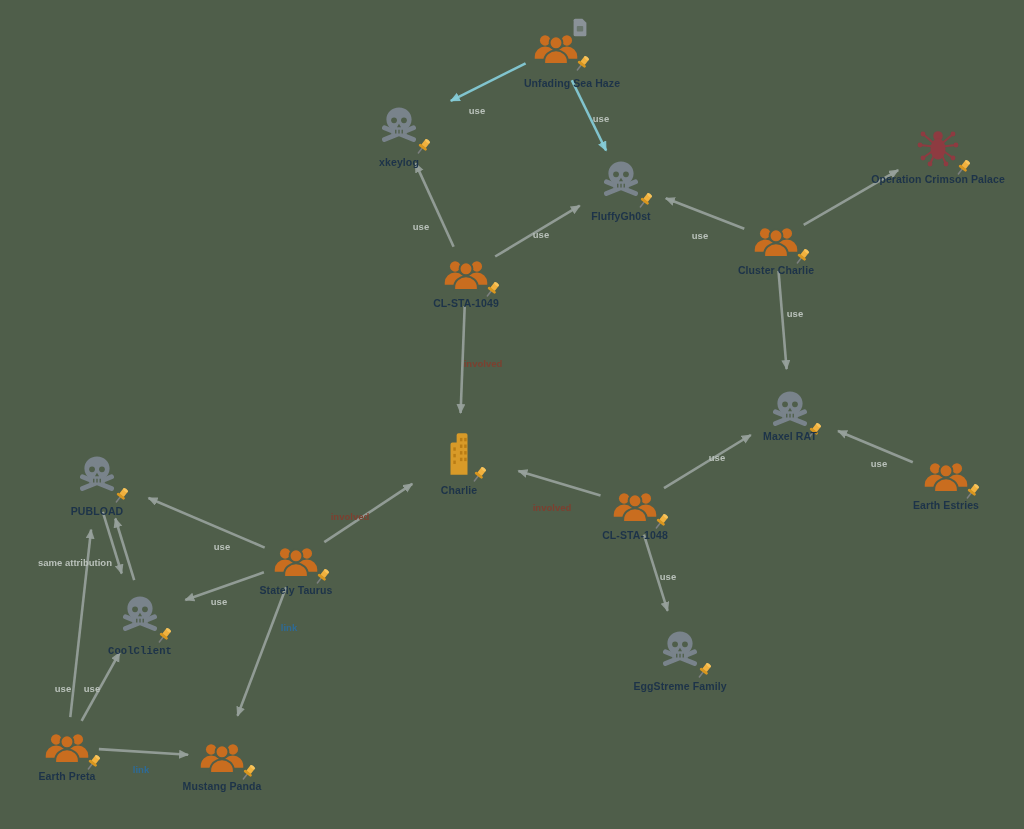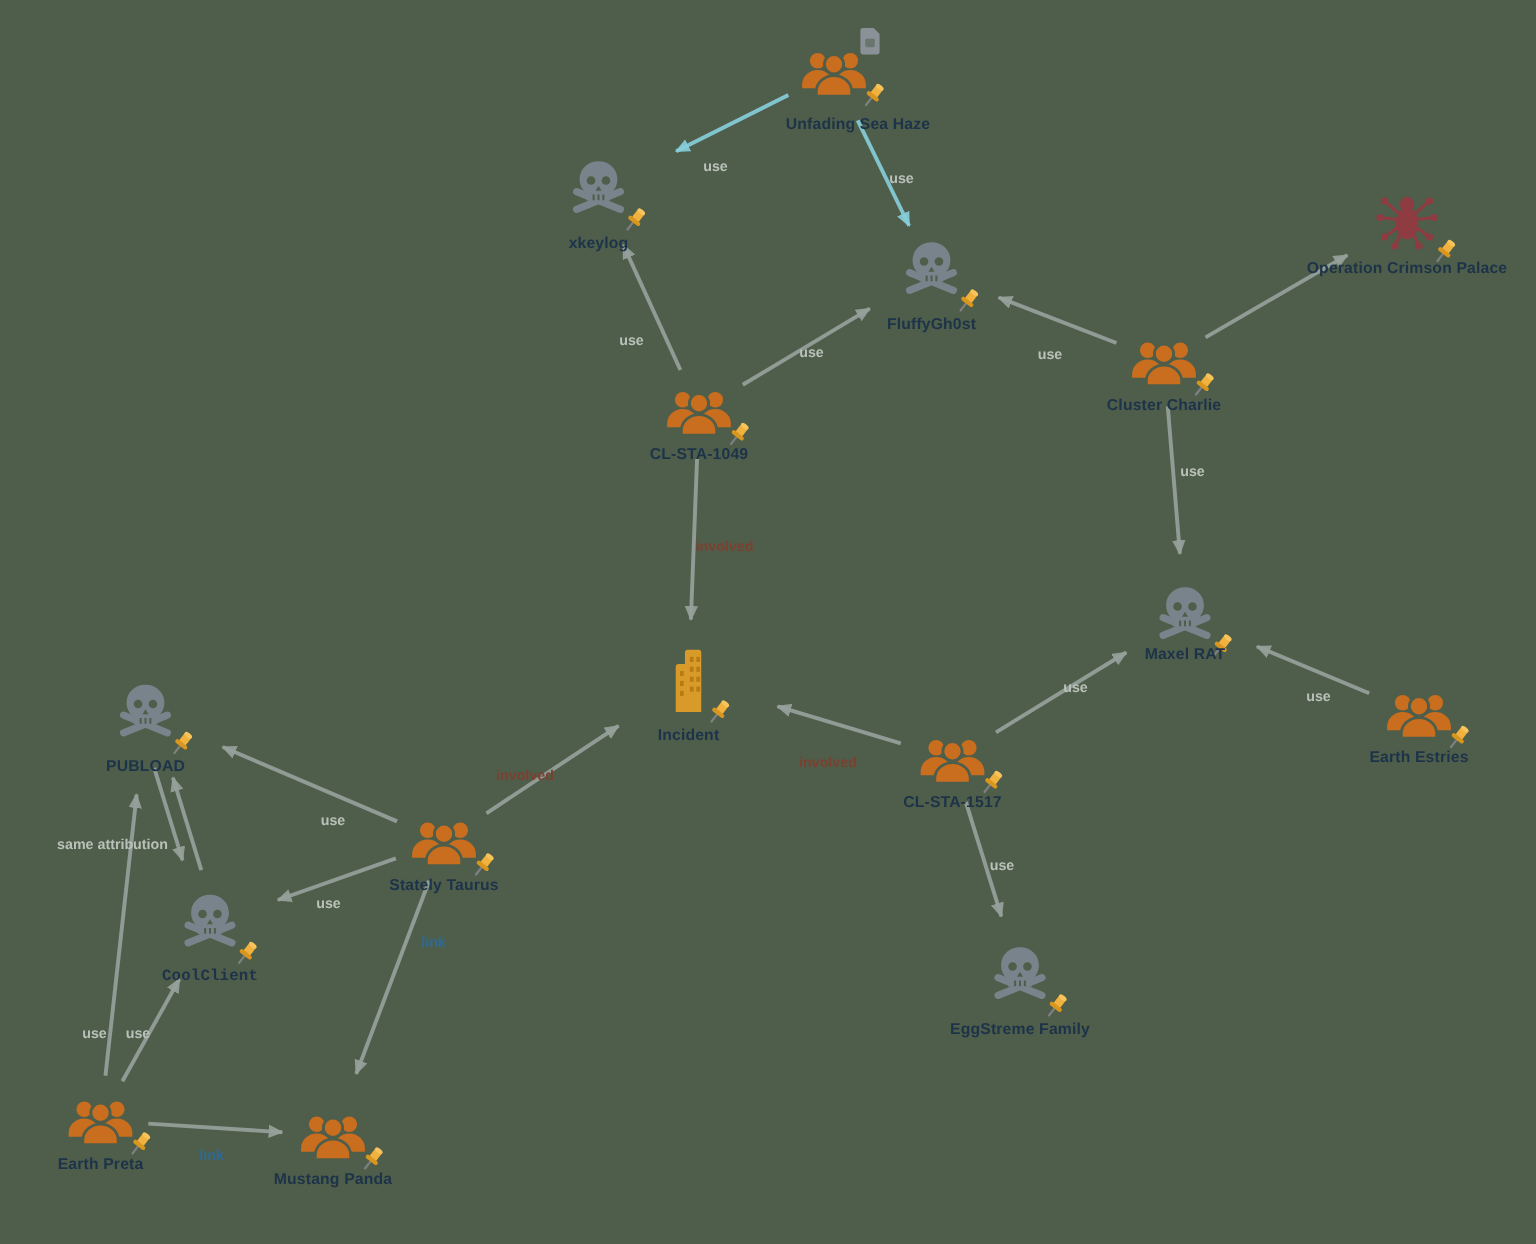--- a/index.html
+++ b/index.html
@@ -294,21 +294,21 @@
         <rect x="12" y="32" width="2.6" height="3.6"></rect>
       </g>
     </svg></span><span class="pin"><svg width="20" height="20" viewBox="0 0 24 24">
     <g transform="rotate(38 12 12)">
       <rect x="11.1" y="13" width="1.8" height="9" rx="0.9" fill="#7d7f80"></rect>
       <rect x="8.7" y="2.5" width="6.6" height="8.8" rx="1.2" fill="#f1b13e"></rect>
       <rect x="6.3" y="10.6" width="11.4" height="3.4" rx="1.7" fill="#d8961f"></rect>
       <ellipse cx="12" cy="3.1" rx="3.5" ry="1.8" fill="#f7c45c"></ellipse>
     </g>
   </svg></span></div>
-        <div class="node-label" style="top: 31px; color: rgb(29, 51, 73);">Incident</div>
+        <div class="node-label" style="top: 31px; color: rgb(29, 51, 73);">Charlie</div>
       </div>
       <div class="node" style="left: 635px; top: 506px;">
         <div class="icon-wrap"><span class="main-icon"><svg width="46" height="34" viewBox="0 0 48 36">
       <g fill="#c96d1f">
         <circle cx="12.5" cy="10" r="5.5"></circle>
         <path d="M1.5,27 a11,10.5 0 0 1 22,0 v2.5 h-22 z"></path>
         <circle cx="35.5" cy="10" r="5.5"></circle>
         <path d="M24.5,27 a11,10.5 0 0 1 22,0 v2.5 h-22 z"></path>
       </g>
       <g fill="#c96d1f" stroke="#4f5e4a" stroke-width="2">
@@ -316,21 +316,21 @@
         <path d="M11.5,32 a12.5,11.5 0 0 1 25,0 v3 h-25 z"></path>
       </g>
     </svg></span><span class="pin"><svg width="20" height="20" viewBox="0 0 24 24">
     <g transform="rotate(38 12 12)">
       <rect x="11.1" y="13" width="1.8" height="9" rx="0.9" fill="#7d7f80"></rect>
       <rect x="8.7" y="2.5" width="6.6" height="8.8" rx="1.2" fill="#f1b13e"></rect>
       <rect x="6.3" y="10.6" width="11.4" height="3.4" rx="1.7" fill="#d8961f"></rect>
       <ellipse cx="12" cy="3.1" rx="3.5" ry="1.8" fill="#f7c45c"></ellipse>
     </g>
   </svg></span></div>
-        <div class="node-label" style="top: 23px; color: rgb(29, 51, 73);">CL-STA-1517</div>
+        <div class="node-label" style="top: 23px; color: rgb(29, 51, 73);">CL-STA-1048</div>
       </div>
       <div class="node" style="left: 680px; top: 651px;">
         <div class="icon-wrap"><span class="main-icon"><svg width="42" height="42" viewBox="0 0 44 44">
       <g fill="#79838b">
         <rect x="3" y="26.5" width="38" height="5" rx="2.5" transform="rotate(22 22 29)"></rect>
         <rect x="3" y="26.5" width="38" height="5" rx="2.5" transform="rotate(-22 22 29)"></rect>
         <path d="M22,1.5 c7.5,0 13.2,5.4 13.2,12.6 c0,4.6 -2.2,7.8 -4.9,9.7 l0,5.2 l-16.6,0 l0,-5.2 c-2.7,-1.9 -4.9,-5.1 -4.9,-9.7 C8.8,6.9 14.5,1.5 22,1.5 z"></path>
       </g>
       <circle cx="16.8" cy="15" r="3" fill="#4f5e4a"></circle>
       <circle cx="27.2" cy="15" r="3" fill="#4f5e4a"></circle>

